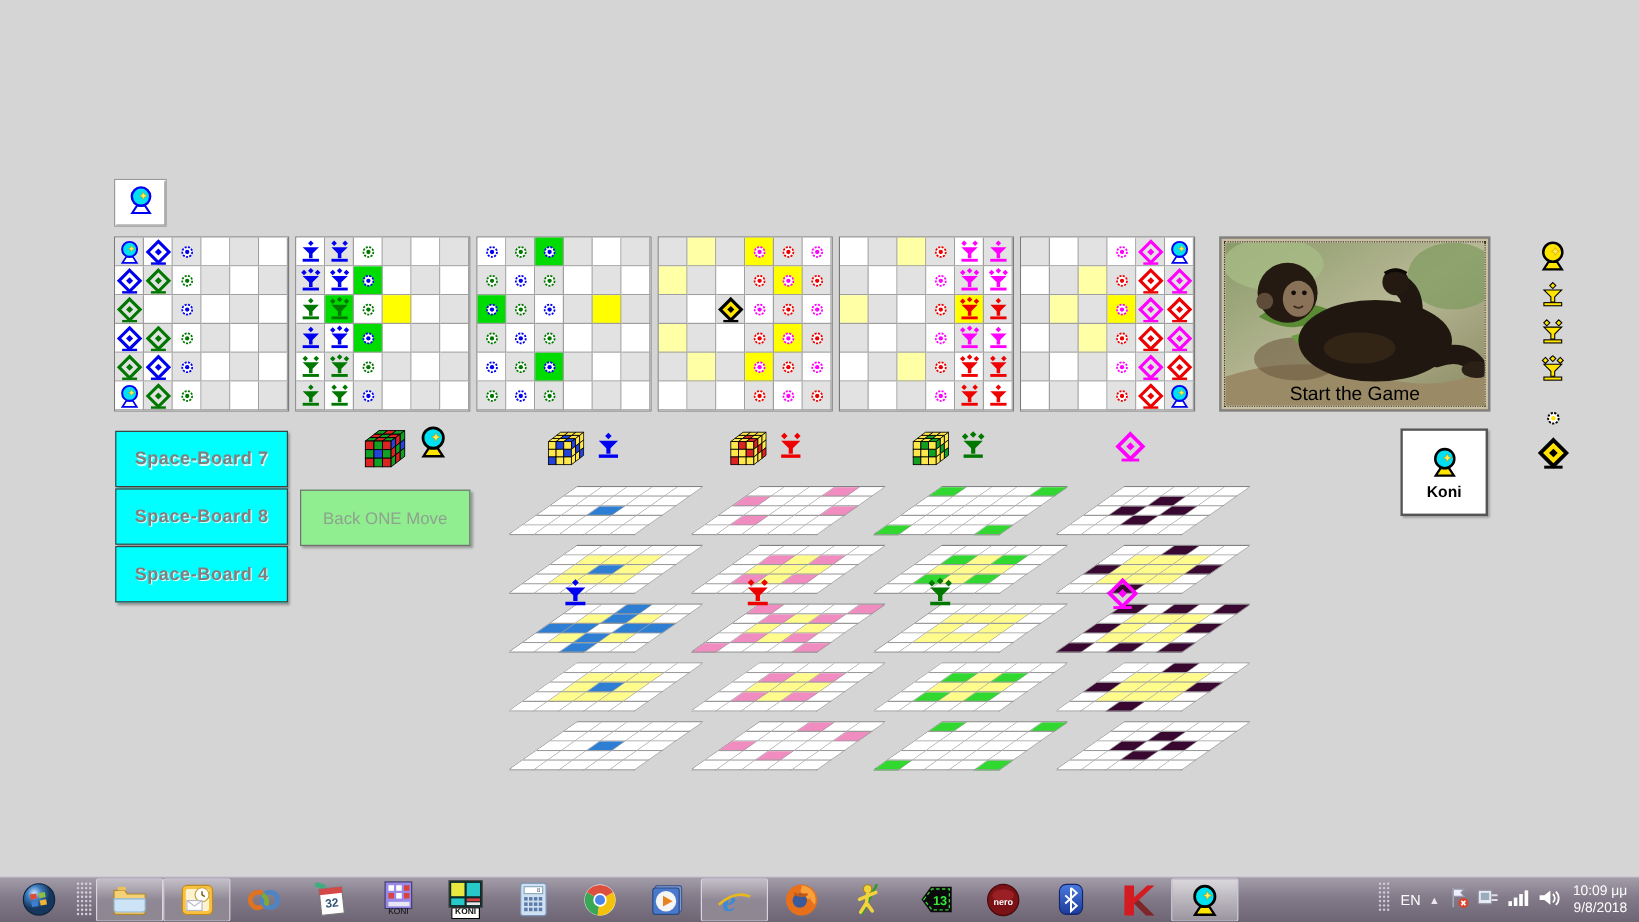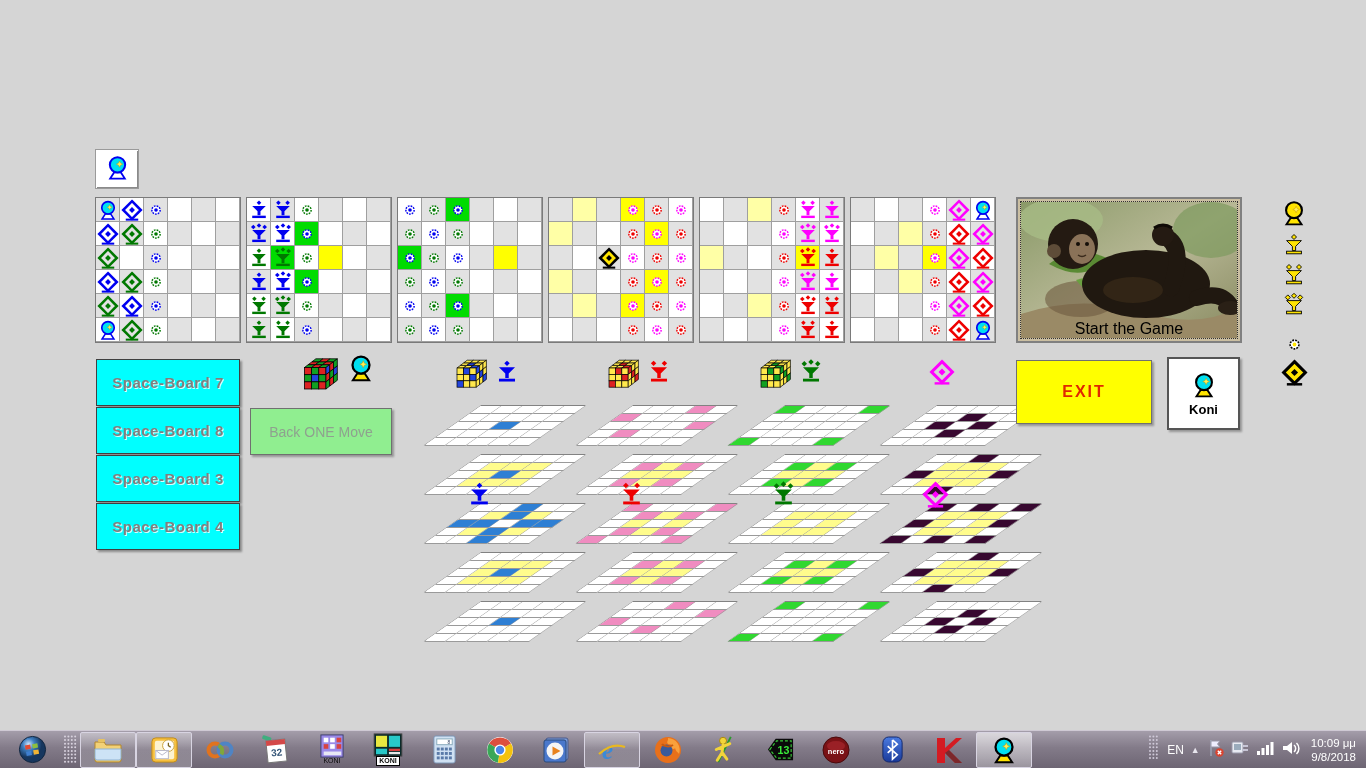--- a/index.html
+++ b/index.html
@@ -1008,21 +1008,20 @@
       <span><svg width="27" height="27" viewBox="0 0 24 24">
           <path d="M12 2.4 L21.6 12 L12 21.6 L2.4 12 Z" fill="#FFE400" stroke="#000" stroke-width="2.8"></path>
          <path d="M12 8.8 L15.2 12 L12 15.2 L8.8 12 Z" fill="#000"></path>
          <rect x="5.2" y="21.4" width="13.6" height="2.2" fill="#000"></rect>
         </svg></span>
     </div>
 
   <div id="side-buttons">
       <button class="cyan-btn">Space-Board  7</button>
       <button class="cyan-btn">Space-Board  8</button>
-      <button class="cyan-btn">Space-Board  3</button>
       <button class="cyan-btn">Space-Board  4</button>
     </div>
 
   <div class="mini-icons">
     <span id="multicube-slot"><svg width="38" height="38" viewBox="0 0 34 34">
           <path d="M4.0 13.0 l6.4 0 l3.4 -2.6 l-6.4 0 z" fill="#11A022" stroke="#000" stroke-width="0.7"></path>
           <path d="M10.4 13.0 l6.4 0 l3.4 -2.6 l-6.4 0 z" fill="#DD2222" stroke="#000" stroke-width="0.7"></path>
           <path d="M16.8 13.0 l6.4 0 l3.4 -2.6 l-6.4 0 z" fill="#11A022" stroke="#000" stroke-width="0.7"></path>
           <path d="M7.4 10.4 l6.4 0 l3.4 -2.6 l-6.4 0 z" fill="#DD2222" stroke="#000" stroke-width="0.7"></path>
           <path d="M13.8 10.4 l6.4 0 l3.4 -2.6 l-6.4 0 z" fill="#11A022" stroke="#000" stroke-width="0.7"></path>
@@ -1783,21 +1782,20 @@
             <div class="lcell" style="background: rgb(255, 255, 255);"></div>
             <div class="lcell" style="background: rgb(255, 255, 255);"></div>
             <div class="lcell" style="background: rgb(255, 255, 255);"></div>
             <div class="lcell" style="background: rgb(255, 255, 255);"></div>
             <div class="lcell" style="background: rgb(255, 255, 255);"></div>
           </div>
         </div>
       </div>
     </div>
 
-  <button class="flat-btn" id="exit-btn">EXIT</button>
   <button class="flat-btn" id="koni-btn">
     <span id="koni-glyph"><svg width="28" height="28" viewBox="0 0 24 24">
           <path d="M5.5 21.8 L9 16.4 H15 L18.5 21.8 Z" fill="#FFE400" stroke="#000" stroke-width="1.6"></path>
          <circle cx="12" cy="9.6" r="6.8" fill="#00E0F0" stroke="#000" stroke-width="1.8"></circle>
          <path d="M13.8 6.2 l0.9 1.9 1.9 0.9 -1.9 0.9 -0.9 1.9 -0.9 -1.9 -1.9 -0.9 1.9 -0.9 Z" fill="#FFF056" stroke="#C89000" stroke-width="0.4"></path>
         </svg></span>
     <span>Koni</span>
   </button>
 
   <div id="taskbar">

